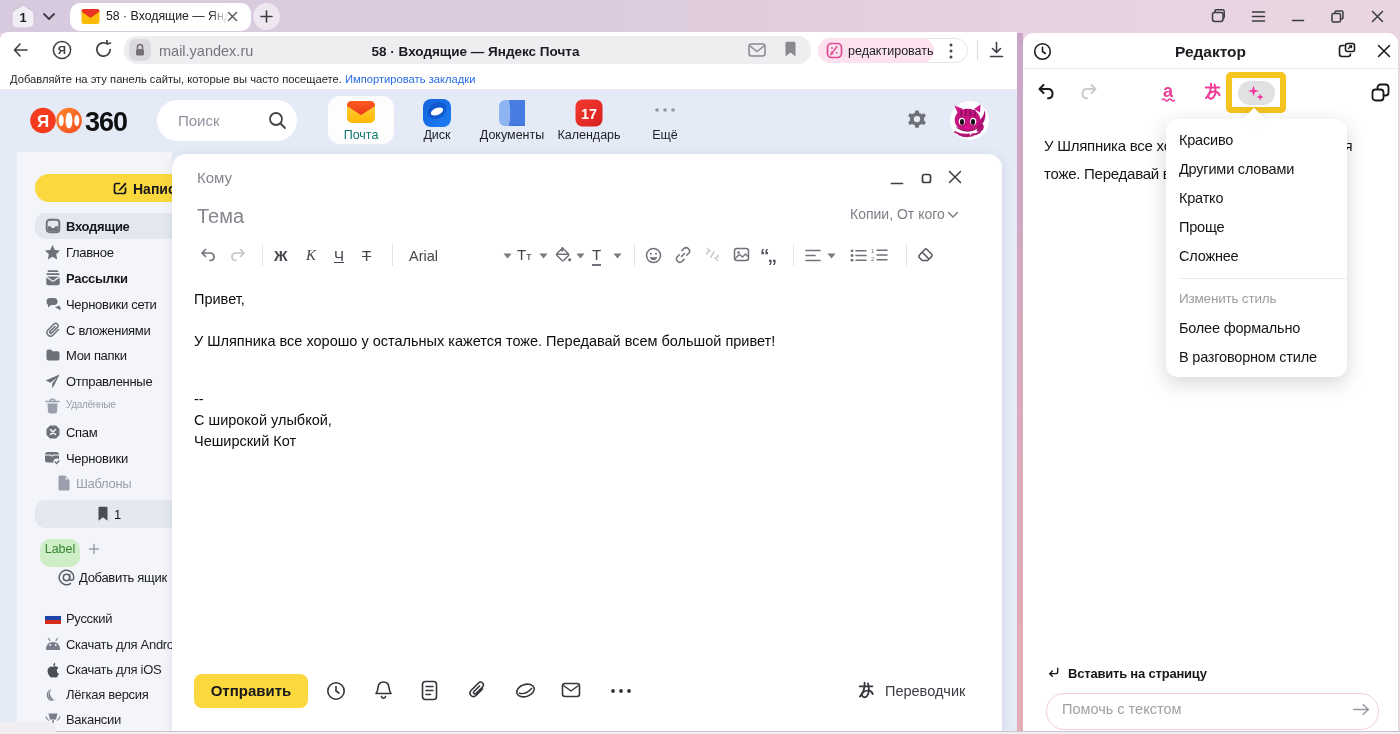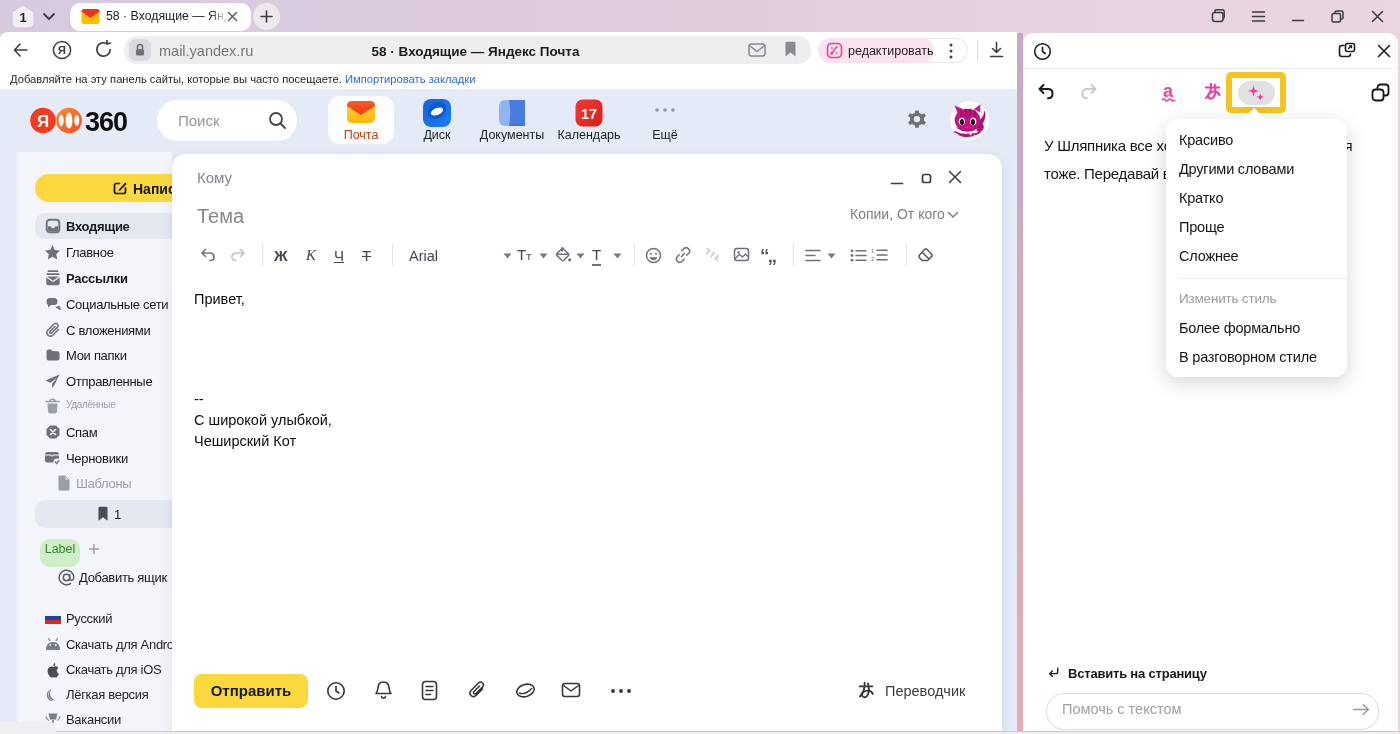--- a/index.html
+++ b/index.html
@@ -139,21 +139,21 @@
           <stop offset="0" stop-color="#ffce45"></stop>
           <stop offset="1" stop-color="#ffb904"></stop>
         </linearGradient>
     <linearGradient id="mf" x1="0" y1="0" x2="0" y2="1">
           <stop offset="0" stop-color="#fc5b22"></stop>
           <stop offset="1" stop-color="#e93b17"></stop>
         </linearGradient>
       </defs>
     <path d="M2 7 Q2 2 7 2 L25 2 Q30 2 30 7 L16 16 Z" fill="url(#mf)"></path>
   </svg>
-  <div class="abs" style="left:328px;top:128px;width:66px;text-align:center;font-size:12.5px;color:#c2410c;">Почта</div>
+  <div class="abs" style="left:328px;top:128px;width:66px;text-align:center;font-size:12.5px;color:#0f766e;">Почта</div>
   <svg class="abs" style="left:422px;top:98px;" width="30" height="30" viewBox="0 0 30 30">
     <rect x="1" y="1" width="28" height="28" rx="8" fill="url(#dg)"></rect>
     <defs>
         <linearGradient id="dg" x1="0" y1="0" x2="1" y2="1">
           <stop offset="0" stop-color="#1563d9"></stop>
           <stop offset="1" stop-color="#1d7df2"></stop>
         </linearGradient>
       </defs>
     <path d="M6 18 A11 11 0 0 1 24 7 A11 11 0 0 1 6 18 Z" fill="#0b50c8" opacity="0.7"></path>
     <ellipse cx="15" cy="13.5" rx="6.5" ry="3.4" fill="#fff" transform="rotate(-22 15 13.5)"></ellipse>
@@ -229,21 +229,21 @@
   <svg class="abs" style="left:45px;top:270px;" width="16" height="16" viewBox="0 0 16 16">
       <path d="M3.5 1.2 L12.5 1.2 M2.2 4.1 L13.8 4.1" stroke="#6e7178" stroke-width="1.7" stroke-linecap="round"></path>
       <rect x="1.3" y="6.6" width="13.4" height="8.6" rx="1.8" fill="#6e7178"></rect>
       <path d="M2 7.2 L7 10.8 Q8 11.4 9 10.8 L14 7.2" stroke="#f3f5fa" stroke-width="1.3" fill="none"></path>
     </svg>
   <div class="abs" style="left:66px;top:271px;font-size:13px;letter-spacing:-0.3px;font-weight:bold;color:#17181c;">Рассылки</div>
   <svg class="abs" style="left:45px;top:296px;" width="17" height="16" viewBox="0 0 17 16">
       <path d="M1.5 5.5 Q1.5 2 5 2 L9 2 Q12.5 2 12.5 5.5 Q12.5 9 9 9 L6 9 L3 11.5 L3 8.8 Q1.5 8 1.5 5.5 Z" fill="#6e7178"></path>
       <path d="M10 10.5 Q13 11 14 9.5 Q15.5 10.5 15.5 12 L15.5 14.5 L13 12.8 Q10.8 12.6 10 10.5 Z" fill="#6e7178"></path>
     </svg>
-  <div class="abs" style="left:66px;top:297px;font-size:13px;letter-spacing:-0.3px;color:#17181c;">Социальные сети</div>
+  <div class="abs" style="left:66px;top:297px;font-size:13px;letter-spacing:-0.3px;color:#17181c;">Черновики сети</div>
   <svg class="abs" style="left:45px;top:322px;" width="16" height="16" viewBox="0 0 16 16">
       <path d="M13.5 7.5 L8 13 Q5.5 15.5 3 13 Q0.5 10.5 3 8 L9 2 Q10.8 0.5 12.3 2 Q14 3.7 12.3 5.4 L6.6 11 Q5.8 11.8 5 11 Q4.2 10.2 5 9.4 L10 4.5" fill="none" stroke="#6e7178" stroke-width="1.5" stroke-linecap="round"></path>
     </svg>
   <div class="abs" style="left:66px;top:323px;font-size:13px;letter-spacing:-0.3px;color:#17181c;">С вложениями</div>
   <svg class="abs" style="left:45px;top:348px;" width="16" height="14" viewBox="0 0 16 14">
       <path d="M1.5 3.5 Q1.5 1.5 3.5 1.5 L6 1.5 L7.5 3.2 L12.5 3.2 Q14.5 3.2 14.5 5.2 L14.5 10.5 Q14.5 12.5 12.5 12.5 L3.5 12.5 Q1.5 12.5 1.5 10.5 Z" fill="#6e7178"></path>
     </svg>
   <div class="abs" style="left:66px;top:348px;font-size:13px;letter-spacing:-0.3px;color:#17181c;">Мои папки</div>
   <svg class="abs" style="left:44px;top:373px;" width="17" height="17" viewBox="0 0 17 17">
       <path d="M15.5 1.5 L1.5 7.5 L6.5 9.8 L13 4.5 L8.2 10.6 L8.2 15.5 L10.5 11.7 L15.5 1.5 Z" fill="#6e7178"></path>
@@ -408,20 +408,21 @@
       <text x="0" y="13" font-size="6" fill="#6f727a" font-family="Liberation Sans">2</text>
       <path d="M6 2.3 L16 2.3 M6 7 L16 7 M6 11.7 L16 11.7" stroke="#6f727a" stroke-width="1.5" stroke-linecap="round"></path>
     </svg>
   <div class="abs" style="left:906px;top:244px;width:1px;height:22px;background:#e4e4e7;"></div>
   <svg class="abs" style="left:917px;top:247px;" width="17" height="16" viewBox="0 0 17 16">
       <path d="M9.5 2 L14.5 7 Q15.8 8.3 14.5 9.6 L10.6 13.5 L5.3 13.5 L2.5 10.7 Q1.2 9.4 2.5 8.1 L8.2 2 Q8.9 1.4 9.5 2 Z" fill="none" stroke="#55585f" stroke-width="1.5" stroke-linejoin="round"></path>
       <path d="M5.5 5.5 L12 12" stroke="#55585f" stroke-width="1.5"></path>
     </svg>
 
   <div class="abs" style="left:194px;top:291px;font-size:14.5px;color:#0c0c0d;">Привет,</div>
+  <div class="abs" style="left:194px;top:333px;font-size:14.5px;color:#0c0c0d;">У Шляпника все хорошо у остальных кажется тоже. Передавай всем большой привет!</div>
   <div class="abs" style="left:194px;top:391px;font-size:14.5px;color:#0c0c0d;">--</div>
   <div class="abs" style="left:194px;top:412px;font-size:14.5px;color:#0c0c0d;">С широкой улыбкой,</div>
   <div class="abs" style="left:194px;top:433px;font-size:14.5px;color:#0c0c0d;">Чеширский Кот</div>
 
   <div class="abs" style="left:194px;top:674px;width:114px;height:34px;background:#fbd93e;border-radius:8px;text-align:center;line-height:34px;font-size:15px;font-weight:bold;color:#17181c;">Отправить</div>
   <svg class="abs" style="left:326px;top:681px;" width="20" height="20" viewBox="0 0 20 20">
       <circle cx="10" cy="10" r="8.2" fill="none" stroke="#33353a" stroke-width="1.6"></circle>
       <path d="M10 5.5 L10 10 L13 12" fill="none" stroke="#33353a" stroke-width="1.6" stroke-linecap="round"></path>
     </svg>
   <svg class="abs" style="left:374px;top:680px;" width="19" height="21" viewBox="0 0 19 21">
@@ -458,20 +459,21 @@
   <div class="abs" style="left:885px;top:683px;font-size:14.5px;color:#3a3c41;">Переводчик</div>
 
   <div class="abs" style="left:1017px;top:33px;width:6px;height:701px;background:linear-gradient(180deg,#c9a6c9 0%,#d6a9bf 40%,#e5adb5 100%);"></div>
 
   <div class="abs" id="panel" style="left:1023px;top:33px;width:375px;height:701px;background:#fff;border-radius:10px 10px 0 0;"></div>
 
   <svg class="abs" style="left:1033px;top:42px;" width="19" height="19" viewBox="0 0 19 19">
       <circle cx="9.5" cy="9.5" r="7.8" fill="none" stroke="#1c1d21" stroke-width="1.6"></circle>
       <path d="M9.5 5.2 L9.5 9.5 L12.3 11.5" fill="none" stroke="#1c1d21" stroke-width="1.6" stroke-linecap="round"></path>
     </svg>
+  <div class="abs" style="left:1023px;top:43px;width:375px;text-align:center;font-size:15.5px;font-weight:bold;color:#1c1d21;">Редактор</div>
   <svg class="abs" style="left:1337px;top:42px;" width="19" height="18" viewBox="0 0 19 18">
       <path d="M7 3.5 L5 3.5 Q2.5 3.5 2.5 6 L2.5 12 Q2.5 14.5 5 14.5 L11 14.5 Q13.5 14.5 13.5 12" fill="none" stroke="#1c1d21" stroke-width="1.6" stroke-linecap="round"></path>
       <rect x="8.5" y="1.5" width="9" height="8" rx="2" fill="none" stroke="#1c1d21" stroke-width="1.6"></rect>
       <path d="M11.5 6.5 L14.5 3.8 M14.5 3.8 L12.6 3.8 M14.5 3.8 L14.5 5.7" stroke="#1c1d21" stroke-width="1.3" stroke-linecap="round"></path>
     </svg>
   <svg class="abs" style="left:1376px;top:43px;" width="16" height="16" viewBox="0 0 16 16">
       <path d="M2.5 2.5 L13.5 13.5 M13.5 2.5 L2.5 13.5" stroke="#1c1d21" stroke-width="1.6" stroke-linecap="round"></path>
     </svg>
   <div class="abs" style="left:1023px;top:68px;width:375px;height:1px;background:#ececee;"></div>
 

